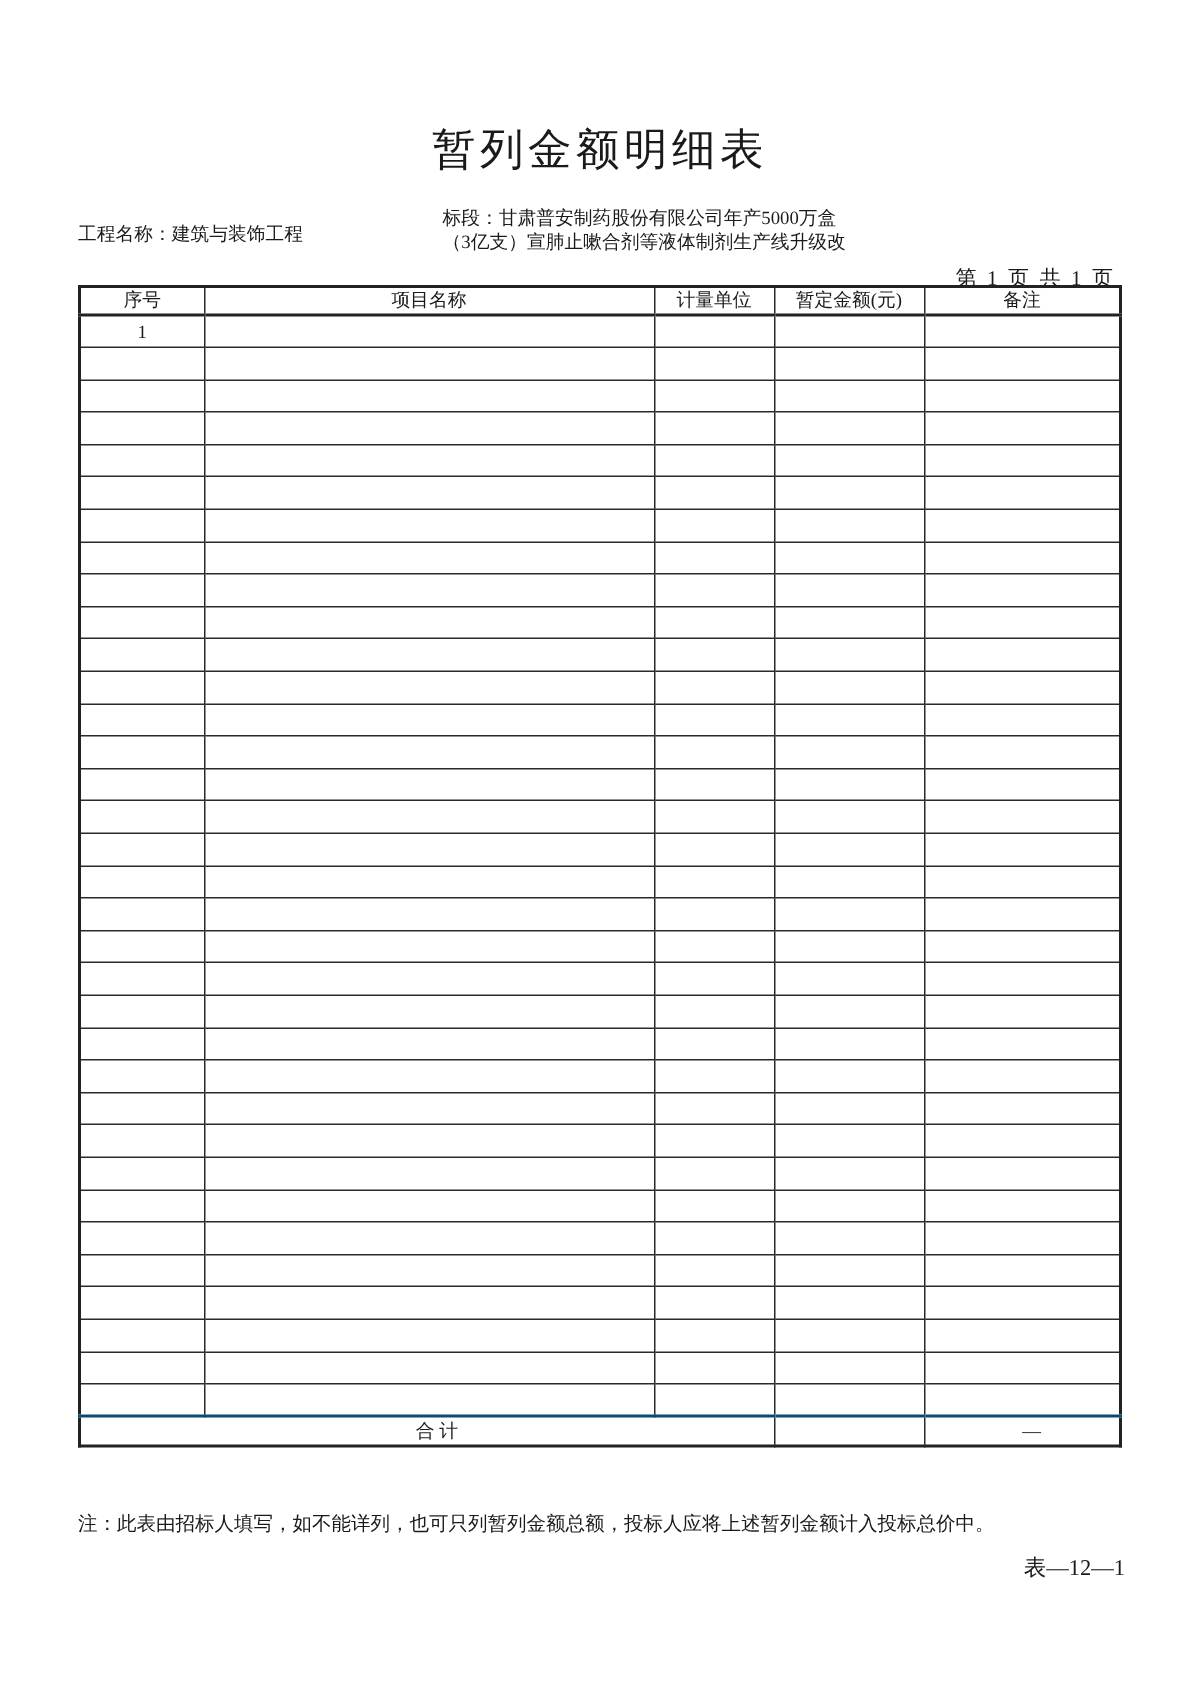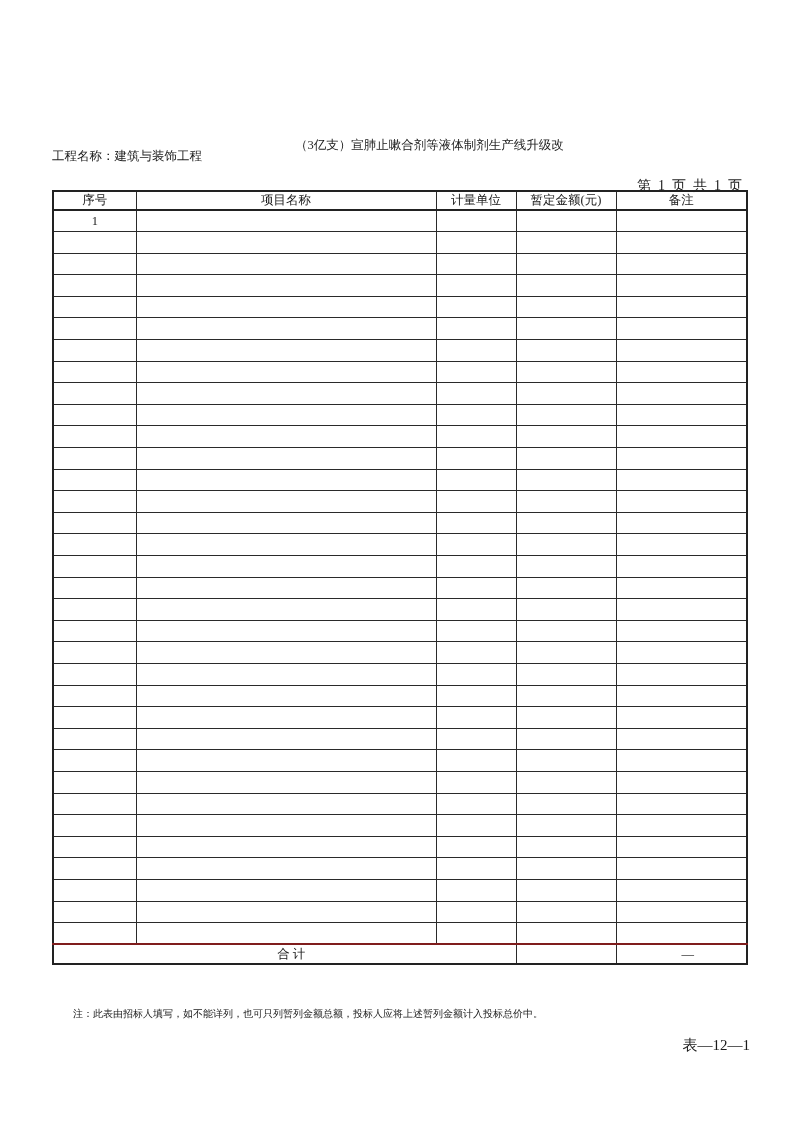--- a/index.html
+++ b/index.html
@@ -47,44 +47,45 @@
     white-space:nowrap;
   }
   table.main thead th {
     height:16px;
     border-bottom:2px solid #222;
     margin-top:16px;
   }
   table.main tbody td { height:21.6px; }
   table.main tfoot td {
     height:20px;
-    border-top:2px solid #7f1d1d;
+    border-top:2px solid #0c4a6e;
     padding-left:13px;
   }
   .total-label { white-space:pre; }
   .total-remark { text-align:left; padding-left:4px; }
   .note {
     position:absolute; left:52px; top:1007px;
-    font-size:10px;
-    margin-left:21px;
+    font-size:13px;
   }
   .form-code {
     position:absolute; right:50px; top:1036px;
     font-size:15px;
   }
 </style>
 </head>
 <body>
 
 <div class="page">
 
+  <div class="doc-title">暂列金额明细表</div>
 
   <div class="project-label">工程名称：建筑与装饰工程</div>
 
   <div class="section-block">
+    <div>标段：甘肃普安制药股份有限公司年产5000万盒</div>
     <div>（3亿支）宣肺止嗽合剂等液体制剂生产线升级改</div>
   </div>
 
   <div class="page-info">第  1  页  共  1  页</div>
 
   <table class="main">
     <colgroup>
       <col style="width:83px">
       <col style="width:300px">
       <col style="width:80px">

